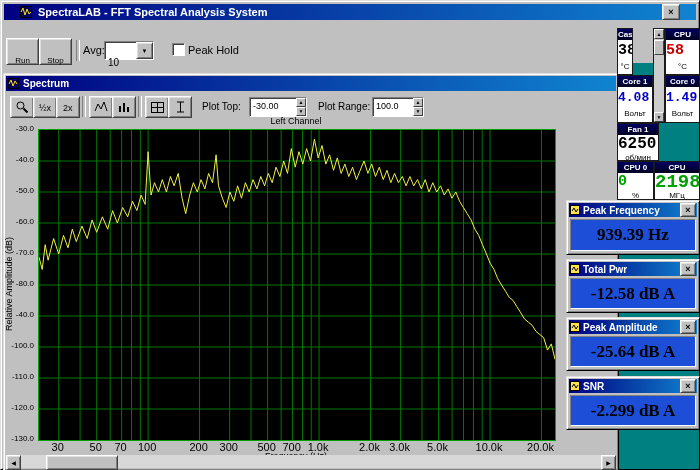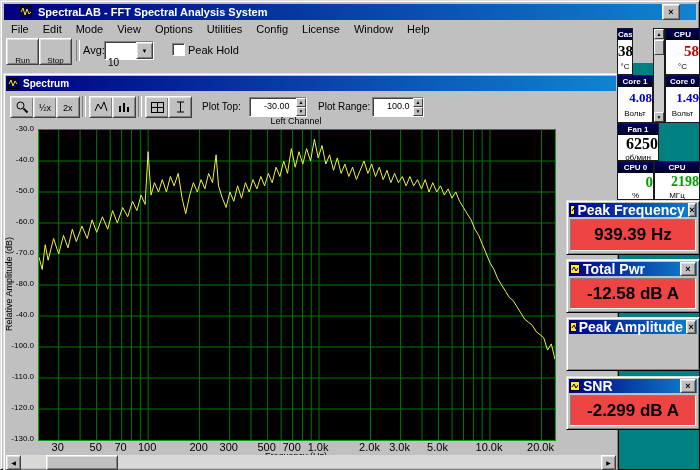--- a/index.html
+++ b/index.html
@@ -30,21 +30,21 @@
   
   .spec-win{position:absolute;left:2px;top:72px;width:614px;height:396px;background:#c0c0c0;
             border:1px solid;border-color:#dfdfdf #000 #000 #dfdfdf;
             box-shadow:inset 1px 1px 0 #fff, inset -1px -1px 0 #808080;}
   .spec-title{position:absolute;left:2px;top:2px;right:2px;height:15px;
               background:linear-gradient(90deg,#000080,#1084d0);display:flex;align-items:center;gap:4px;padding:0 2px;}
   .spec-title .t{color:#fff;font-weight:bold;font-size:10px;}
   .spec-toolbar{position:absolute;left:2px;top:19px;right:2px;height:27px;}
   .tool-btn{position:absolute;top:3px;width:22px;height:20px;display:flex;align-items:center;justify-content:center;}
   .spin{position:absolute;top:4px;height:18px;display:flex;}
-  .spin .sv{flex:1;font-size:9px;padding:3px 2px 0 14px;white-space:nowrap;}
+  .spin .sv{flex:1;font-size:9px;padding:3px 2px 0 3px;white-space:nowrap;}
   .spin-arrows{width:10px;display:flex;flex-direction:column;}
   .sa{flex:1;display:flex;align-items:center;justify-content:center;font-size:5px;line-height:1;
       background:#c0c0c0;border:1px solid;border-color:#fff #404040 #404040 #fff;}
   .plot-frame{position:absolute;left:34px;top:55px;width:516px;height:310px;background:#000;border:1px solid #00a000;}
   .chart-title{position:absolute;left:34px;top:42px;width:516px;text-align:center;font-size:9px;}
   .y-axis-label{position:absolute;left:-2px;top:55px;width:14px;height:310px;display:flex;align-items:center;justify-content:center;}
   .y-axis-label span{transform:rotate(-90deg);white-space:nowrap;font-size:9px;}
   .x-axis-label{position:absolute;left:34px;top:377px;width:516px;text-align:center;font-size:9px;}
   #x-ticks{position:absolute;left:34px;top:367px;width:516px;height:9px;}
   .x-tick{position:absolute;top:0;transform:translateX(-50%);font-size:11px;white-space:nowrap;}
@@ -52,68 +52,56 @@
   .y-tick{position:absolute;right:2px;font-size:8px;}
   .spec-scroll{position:absolute;left:2px;right:2px;bottom:2px;height:13px;background:#d8d8d8;}
   .sc-btn{position:absolute;top:0;width:13px;height:13px;display:flex;align-items:center;justify-content:center;font-size:6px;}
   .sc-thumb{position:absolute;top:0;height:13px;}
   
   .workspace-teal{position:absolute;left:616px;top:62px;right:0;height:406px;background:#008080;}
   .gadget{position:absolute;left:617px;top:28px;width:83px;height:172px;}
   .hw-cell{position:absolute;background:#fff;border:1px solid #1a1a1a;box-sizing:border-box;overflow:hidden;}
   .hw-head{height:11px;background:linear-gradient(#000060,#000020);color:#fff;font-size:8px;font-weight:bold;
            text-align:center;line-height:11px;white-space:nowrap;}
-  .hw-val{text-align:right;font-family:Liberation Serif, serif;font-weight:bold;font-size:15px;line-height:22px;white-space:nowrap;}
+  .hw-val{text-align:left;font-family:Liberation Mono, monospace;font-weight:bold;font-size:15px;line-height:22px;white-space:nowrap;}
   .hw-val.big{font-size:16px;line-height:18px;}
   .hw-unit{text-align:center;font-size:8px;line-height:9px;white-space:nowrap;}
   .hw-scroll{position:absolute;left:36px;top:0;width:12px;height:95px;background:#cccccc;border:1px solid #1a1a1a;box-sizing:border-box;}
   .hw-sc-btn{position:absolute;left:0;width:10px;height:10px;display:flex;align-items:center;justify-content:center;font-size:5px;
              background:#c0c0c0;border:1px solid;border-color:#fff #404040 #404040 #fff;box-sizing:border-box;}
   .hw-sc-thumb{position:absolute;left:0;top:11px;width:10px;height:15px;background:#c0c0c0;
                border:1px solid;border-color:#fff #404040 #404040 #fff;box-sizing:border-box;}
   
   .meter{position:absolute;left:566px;width:132px;background:#c0c0c0;border:1px solid;
          border-color:#dfdfdf #000 #000 #dfdfdf;box-shadow:inset 1px 1px 0 #fff, inset -1px -1px 0 #808080;}
   .meter-title{position:absolute;left:2px;top:2px;right:2px;height:14px;
                background:linear-gradient(90deg,#000080,#1084d0);display:flex;align-items:center;gap:3px;padding:0 1px;}
-  .meter-title .txt{color:#fff;font-size:14px;font-weight:bold;flex:1;white-space:nowrap;}
+  .meter-title .txt{color:#fff;font-size:10px;font-weight:bold;flex:1;white-space:nowrap;}
   .m-close{width:14px;height:12px;display:flex;align-items:center;justify-content:center;font-size:9px;font-weight:bold;}
-  .meter-body{position:absolute;left:3px;right:3px;top:18px;bottom:3px;background:#ef4444;
+  .meter-body{position:absolute;left:3px;right:3px;top:18px;bottom:3px;background:#1d4ed8;
               border:1px solid;border-color:#808080 #fff #fff #808080;
-              display:flex;align-items:center;justify-content:center;font-size:17px;font-weight:600;white-space:nowrap;}
+              display:flex;align-items:center;justify-content:center;font-size:17px;font-weight:600;white-space:nowrap;font-family:Liberation Serif, serif;}
   .sep{position:absolute;top:3px;width:2px;height:21px;border-left:1px solid #808080;border-right:1px solid #fff;}
 </style>
 </head>
 <body>
 
 <div class="screen">
 
   <div class="app">
 
     <div class="titlebar">
       <svg width="12" height="12">
         <rect x="0.5" y="0.5" width="11" height="11" fill="#000060" stroke="#000"></rect>
         <polyline points="1,6 3,2 5,9 7,3 9,8 11,6" fill="none" stroke="#ffe000"></polyline>
       </svg>
       <span class="t">SpectraLAB - FFT Spectral Analysis System</span>
       <span class="tb-btn raised">×</span>
     </div>
 
-    <div class="menubar" id="menubar">
-        <span class="menu-item">File</span>
-        <span class="menu-item">Edit</span>
-        <span class="menu-item">Mode</span>
-        <span class="menu-item">View</span>
-        <span class="menu-item">Options</span>
-        <span class="menu-item">Utilities</span>
-        <span class="menu-item">Config</span>
-        <span class="menu-item">License</span>
-        <span class="menu-item">Window</span>
-        <span class="menu-item">Help</span>
-      </div>
 
     <div class="toolbar">
       <div class="tool-big raised" style="left:2px">
         <svg width="16" height="9">
           <path d="M1,5 Q3,0 5,5 T9,5 T13,5" fill="none" stroke="#007000"></path>
         </svg>
         <span>Run</span>
       </div>
       <div class="tool-big raised" style="left:35px">
         <svg width="16" height="9">
@@ -324,21 +312,21 @@
       <div class="hw-val big" style="color: rgb(0, 0, 0);">6250</div>
       <div class="hw-unit">об/мин</div>
     </div>
     <div class="hw-cell" style="left:0;top:133px;width:37px;height:39px">
       <div class="hw-head">CPU 0</div>
       <div class="hw-val" style="line-height: 18px; color: rgb(0, 160, 0);">0</div>
       <div class="hw-unit">%</div>
     </div>
     <div class="hw-cell" style="left:37px;top:133px;width:46px;height:39px">
       <div class="hw-head">CPU</div>
-      <div class="hw-val" style="line-height: 18px; font-size: 14px; color: rgb(0, 160, 0);">2198</div>
+      <div class="hw-val" style="line-height: 18px; font-size: 19px; color: rgb(0, 160, 0);">2198</div>
       <div class="hw-unit">МГц</div>
     </div>
   </div>
 
   <div class="meter" style="top:200px;height:53px">
     <div class="meter-title">
       <svg width="10" height="10">
         <rect x="0.5" y="0.5" width="9" height="9" fill="#ffe34d" stroke="#000"></rect>
         <polyline points="2,6 4,3 6,7 8,4" fill="none" stroke="#000"></polyline>
       </svg>
@@ -362,20 +350,21 @@
 
   <div class="meter" style="top:317px;height:52px">
     <div class="meter-title">
       <svg width="10" height="10">
         <rect x="0.5" y="0.5" width="9" height="9" fill="#ffe34d" stroke="#000"></rect>
         <polyline points="2,6 4,3 6,7 8,4" fill="none" stroke="#000"></polyline>
       </svg>
       <span class="txt">Peak Amplitude</span>
       <span class="m-close raised">×</span>
     </div>
+    <div class="meter-body">-25.64 dB A</div>
   </div>
 
   <div class="meter" style="top:376px;height:52px">
     <div class="meter-title">
       <svg width="10" height="10">
         <rect x="0.5" y="0.5" width="9" height="9" fill="#ffe34d" stroke="#000"></rect>
         <polyline points="2,6 4,3 6,7 8,4" fill="none" stroke="#000"></polyline>
       </svg>
       <span class="txt">SNR</span>
       <span class="m-close raised">×</span>

